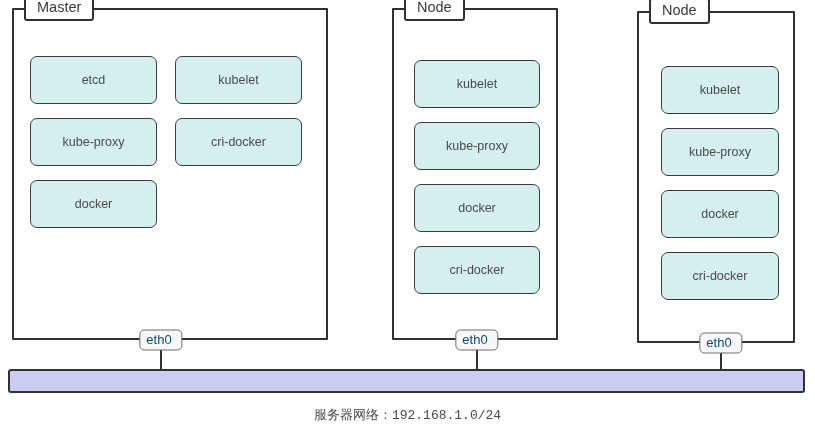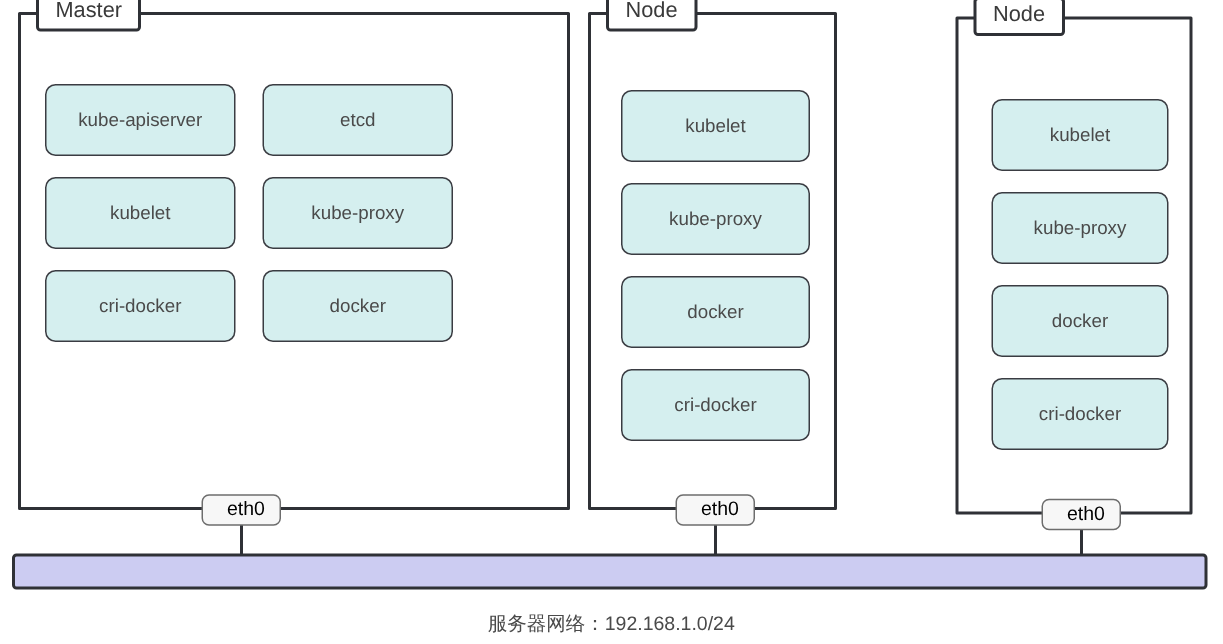--- a/index.html
+++ b/index.html
@@ -74,24 +74,24 @@
   }
 
   
   .nic {
     position: absolute;
     box-sizing: border-box;
     transform: translate(-50%, -50%);
     background: #f7f7f7;
     border: 1.6px solid #6d6d6d;
     border-radius: 5px;
-    padding: 1px 10px 2px 16px;
+    padding: 1px 10px 2px 6px;
     font-size: 13px;
     line-height: 16px;
-    color: #000000;
+    color: #0c4a6e;
     white-space: nowrap;
     z-index: 5;
   }
 
   
   .droplink {
     position: absolute;
     width: 2px;
     background: #2f3136;
     z-index: 1;
@@ -114,25 +114,24 @@
     line-height: 17px;
     color: #4a4a4a;
     white-space: nowrap;
   }
 </style>
 </head>
 <body>
 
 <div id="canvas">
 
-  <div class="host" style="left:12px; top:8px; width:368px; height:332px;">
+  <div class="host" style="left:12px; top:8px; width:316px; height:332px;">
     <div class="host-tab">Master</div>
 
     <div class="comp-grid two-col" style="left:16px; top:46px; width:272px;">
-      <div class="comp">kube-apiserver</div>
       <div class="comp">etcd</div>
       <div class="comp">kubelet</div>
       <div class="comp">kube-proxy</div>
       <div class="comp">cri-docker</div>
       <div class="comp">docker</div>
     </div>
   </div>
 
   <div class="host" style="left:392px; top:8px; width:166px; height:332px;">
     <div class="host-tab">Node</div>
@@ -159,15 +158,15 @@
   <div class="droplink" style="left:160px; top:340px; height:31px;"></div>
   <div class="droplink" style="left:476px; top:340px; height:31px;"></div>
   <div class="droplink" style="left:720px; top:343px; height:28px;"></div>
 
   <div class="nic" style="left:161px; top:340px;">eth0</div>
   <div class="nic" style="left:477px; top:340px;">eth0</div>
   <div class="nic" style="left:721px; top:343px;">eth0</div>
 
   <div class="network-bar" style="left:8px; top:369px; width:797px; height:24px;"></div>
 
-  <div class="network-caption" style="left:0px; top:407px; width:815px;">服务器网络：192.168.1.0/24</div>
+  <div class="network-caption" style="left:0px; top:407px; width:815px;font-family:Liberation Mono, monospace;">服务器网络：192.168.1.0/24</div>
 
 </div>
 
 </body></html>

